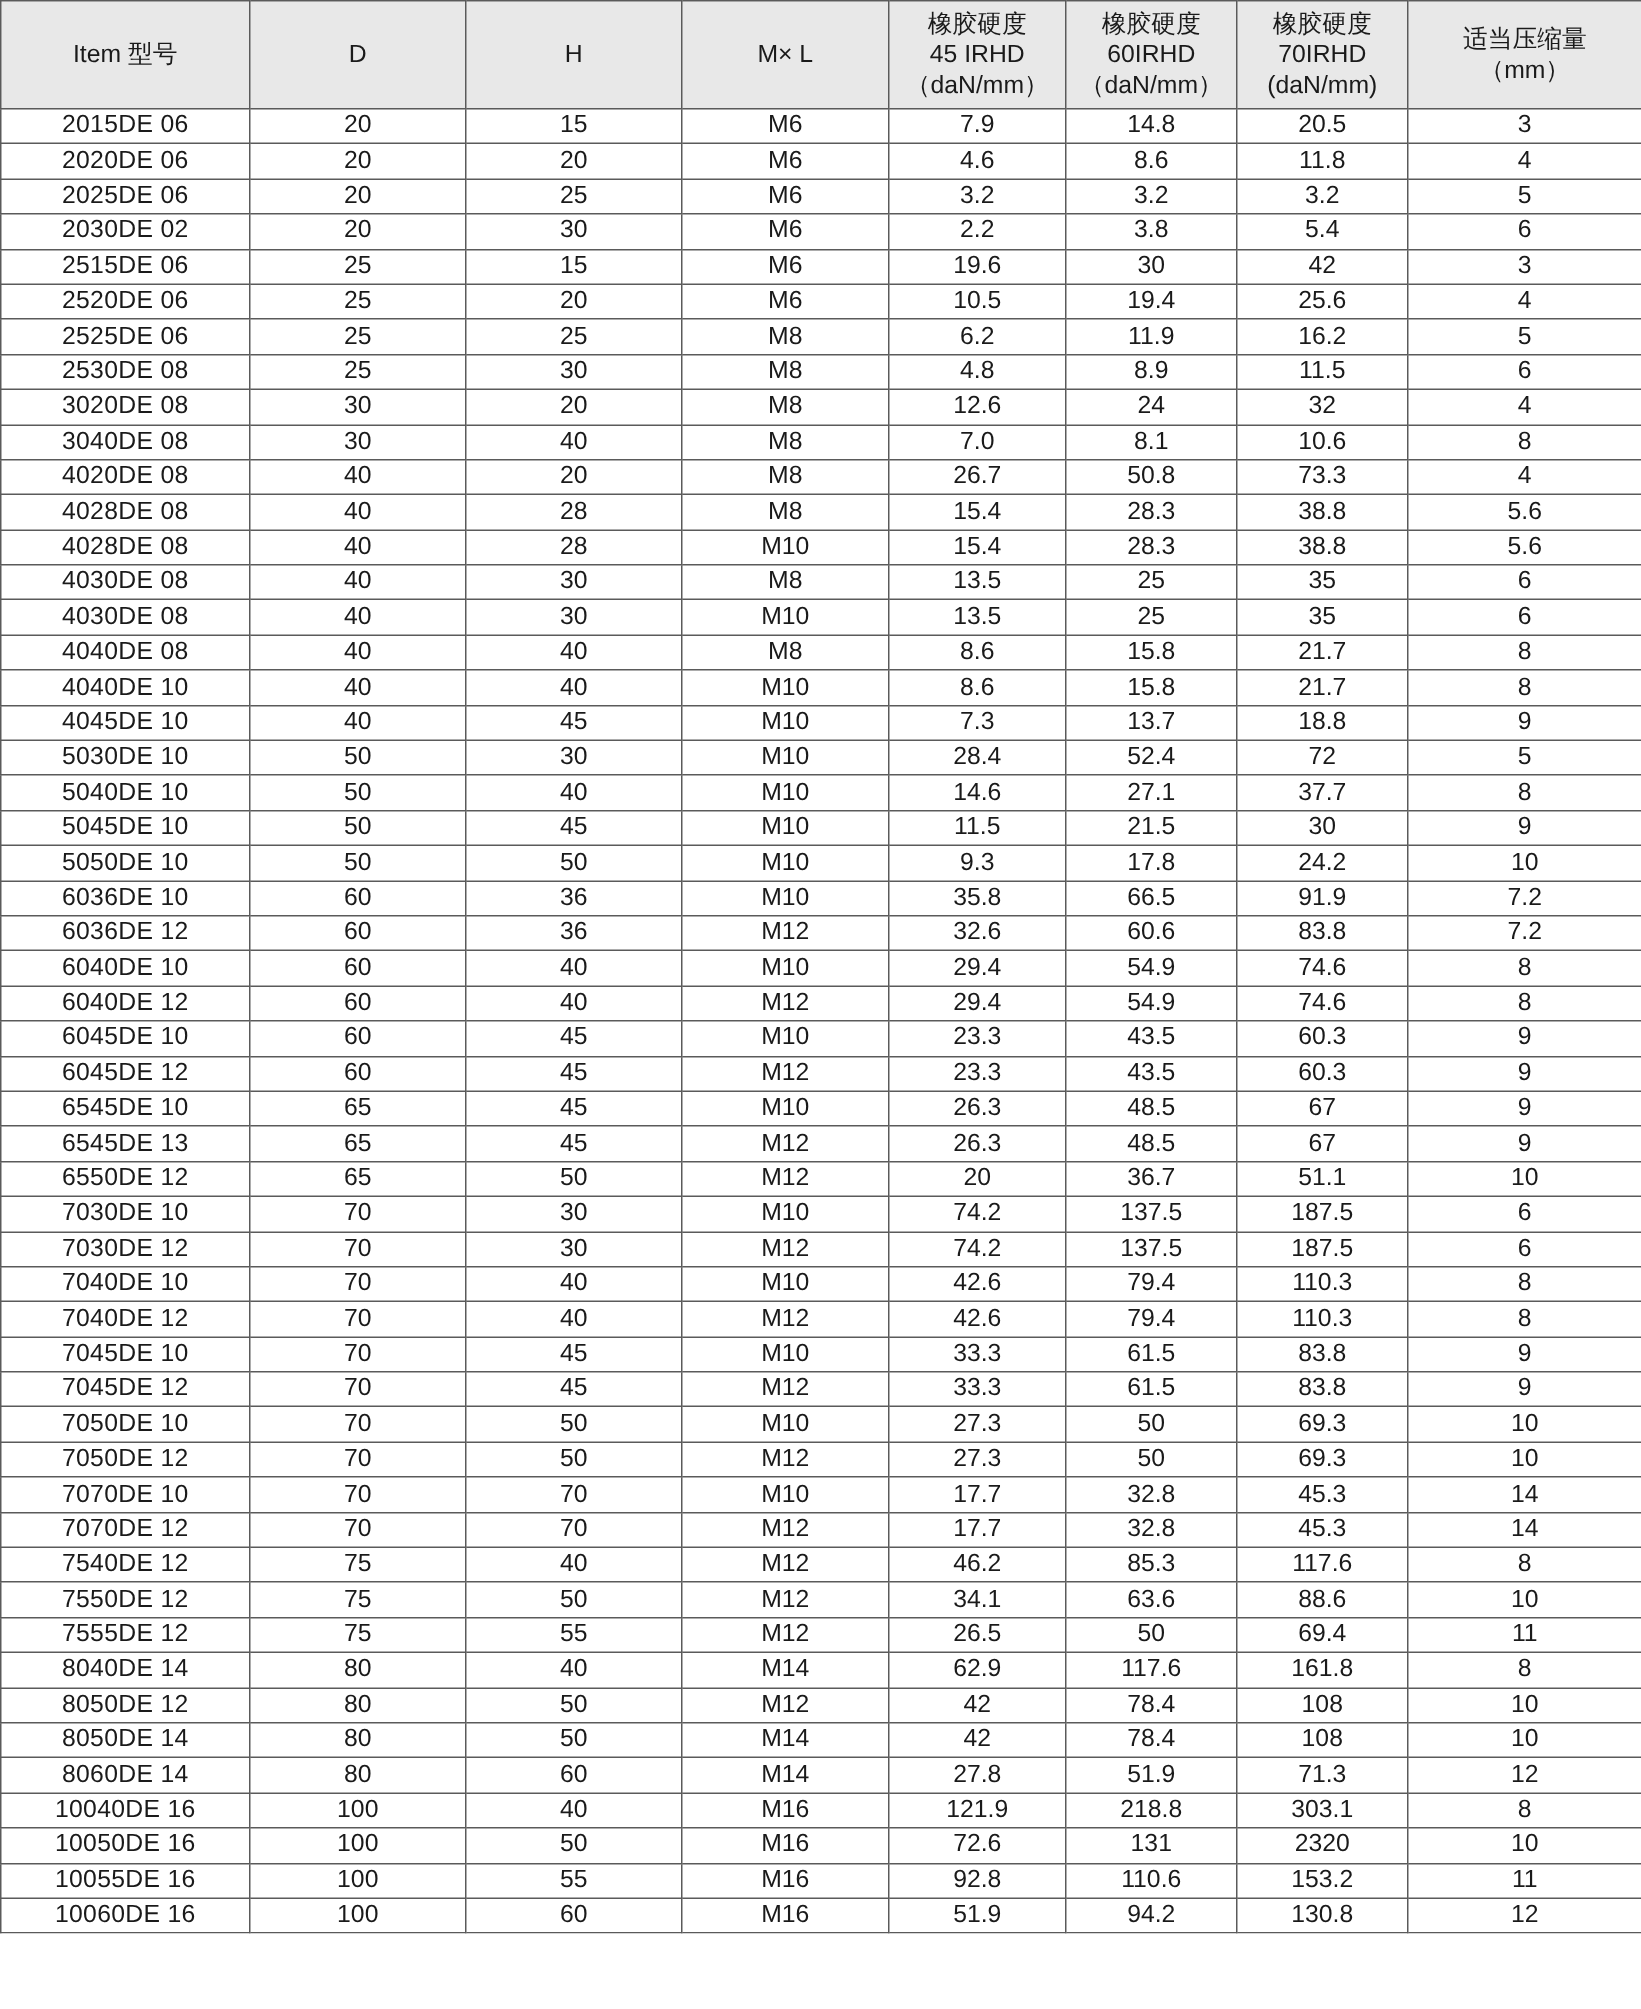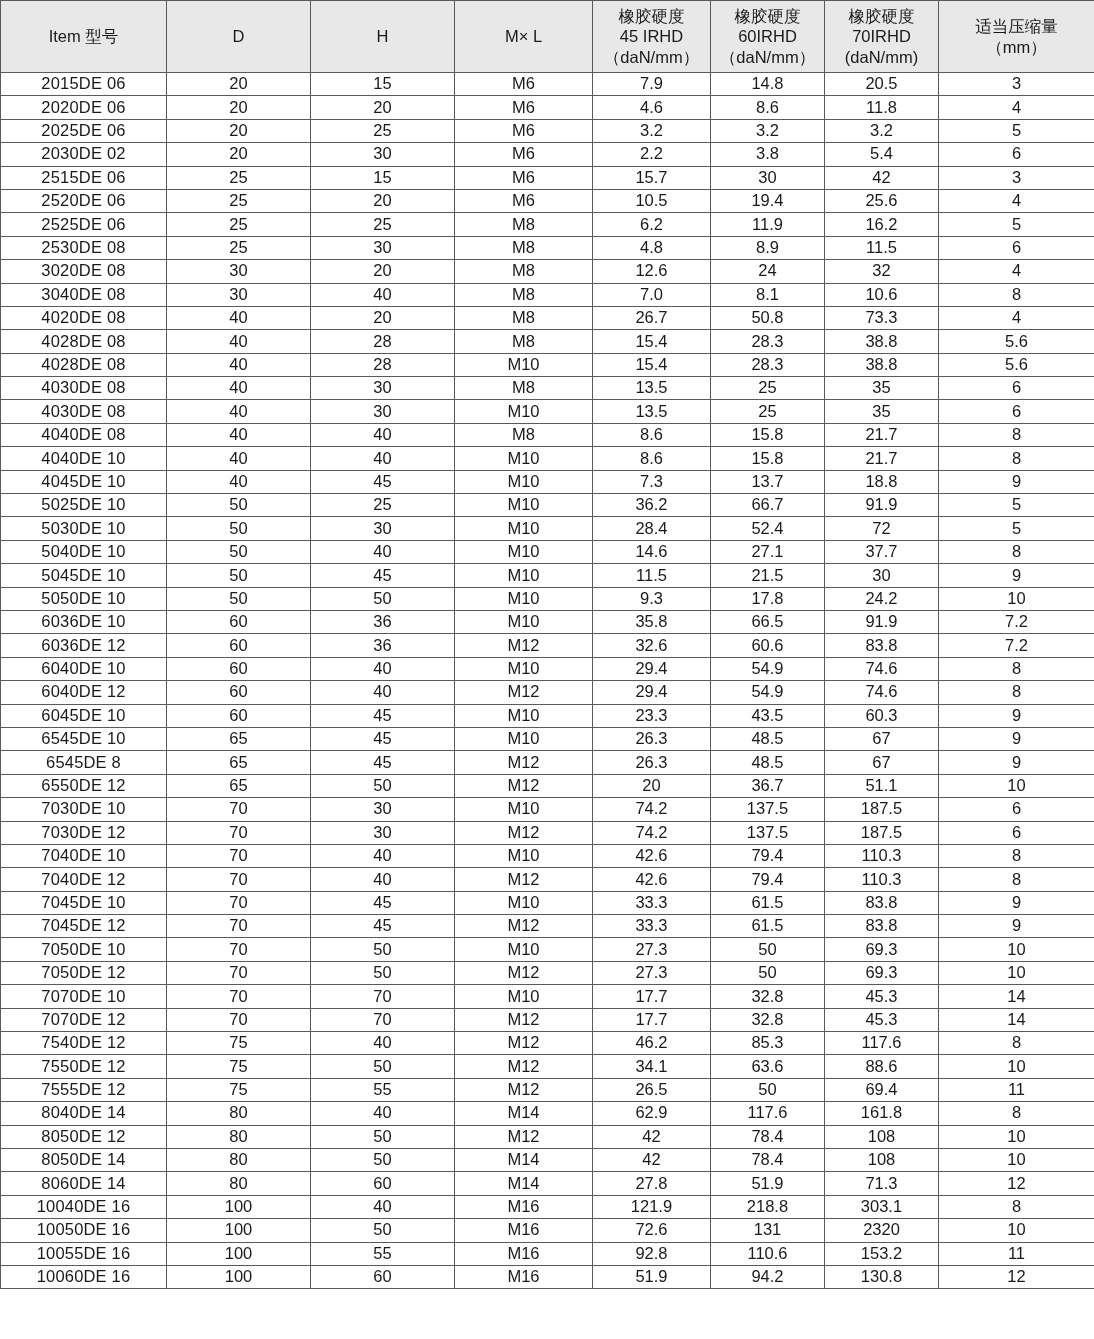--- a/index.html
+++ b/index.html
@@ -144,21 +144,21 @@
         <td>2.2</td>
         <td>3.8</td>
         <td>5.4</td>
         <td>6</td>
       </tr>
       <tr>
         <td class="item-cell">2515DE 06</td>
         <td>25</td>
         <td>15</td>
         <td>M6</td>
-        <td>15.7</td>
+        <td>19.6</td>
         <td>30</td>
         <td>42</td>
         <td>3</td>
       </tr>
       <tr>
         <td class="item-cell">2520DE 06</td>
         <td>25</td>
         <td>20</td>
         <td>M6</td>
         <td>10.5</td>
@@ -280,30 +280,20 @@
         <td class="item-cell">4045DE 10</td>
         <td>40</td>
         <td>45</td>
         <td>M10</td>
         <td>7.3</td>
         <td>13.7</td>
         <td>18.8</td>
         <td>9</td>
       </tr>
       <tr>
-        <td class="item-cell">5025DE 10</td>
-        <td>50</td>
-        <td>25</td>
-        <td>M10</td>
-        <td>36.2</td>
-        <td>66.7</td>
-        <td>91.9</td>
-        <td>5</td>
-      </tr>
-      <tr>
         <td class="item-cell">5030DE 10</td>
         <td>50</td>
         <td>30</td>
         <td>M10</td>
         <td>28.4</td>
         <td>52.4</td>
         <td>72</td>
         <td>5</td>
       </tr>
       <tr>
@@ -380,31 +370,41 @@
         <td class="item-cell">6045DE 10</td>
         <td>60</td>
         <td>45</td>
         <td>M10</td>
         <td>23.3</td>
         <td>43.5</td>
         <td>60.3</td>
         <td>9</td>
       </tr>
       <tr>
+        <td class="item-cell">6045DE 12</td>
+        <td>60</td>
+        <td>45</td>
+        <td>M12</td>
+        <td>23.3</td>
+        <td>43.5</td>
+        <td>60.3</td>
+        <td>9</td>
+      </tr>
+      <tr>
         <td class="item-cell">6545DE 10</td>
         <td>65</td>
         <td>45</td>
         <td>M10</td>
         <td>26.3</td>
         <td>48.5</td>
         <td>67</td>
         <td>9</td>
       </tr>
       <tr>
-        <td class="item-cell">6545DE 8</td>
+        <td class="item-cell">6545DE 13</td>
         <td>65</td>
         <td>45</td>
         <td>M12</td>
         <td>26.3</td>
         <td>48.5</td>
         <td>67</td>
         <td>9</td>
       </tr>
       <tr>
         <td class="item-cell">6550DE 12</td>

